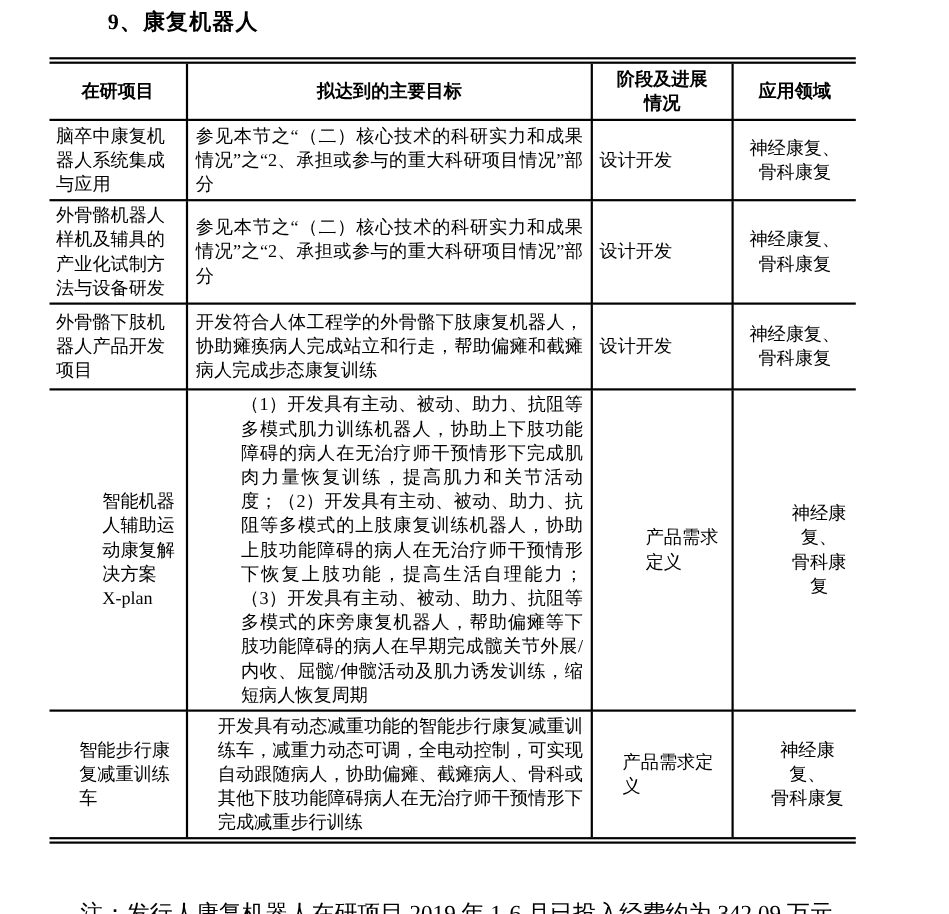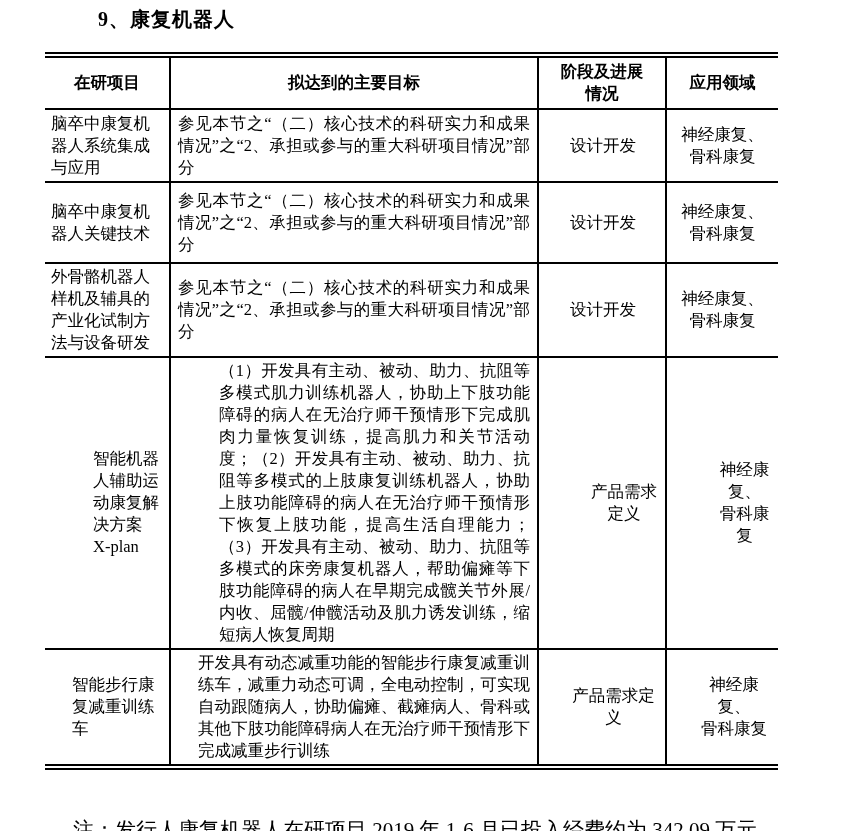--- a/index.html
+++ b/index.html
@@ -57,21 +57,21 @@
   }
   .c-project {
     text-align: left;
     padding: 2px 5px 2px 6px;
   }
   .c-goal {
     text-align: justify;
     padding: 2px 7px;
   }
   .c-stage {
-    text-align: center;
+    text-align: left;
     padding: 2px 4px 2px 6px;
   }
   .c-field {
     text-align: center;
     padding: 2px 4px;
   }
   .pre { white-space: pre-line; }
 
   tr.h-r0 td { height: 67px; }
   tr.h-r1 td { height: 75px; }
@@ -114,30 +114,30 @@
         </tr>
       </thead>
       <tbody>
         <tr class="h-r0">
           <td class="c-project">脑卒中康复机器人系统集成与应用</td>
           <td class="c-goal">参见本节之“（二）核心技术的科研实力和成果情况”之“2、承担或参与的重大科研项目情况”部分</td>
           <td class="c-stage">设计开发</td>
           <td class="c-field pre">神经康复、
 骨科康复</td>
         </tr>
-        <tr class="h-r1">
-          <td class="c-project">脑卒中康复机器人关键技术</td>
+        <tr class="h-r2">
+          <td class="c-project">外骨骼机器人样机及辅具的产业化试制方法与设备研发</td>
           <td class="c-goal">参见本节之“（二）核心技术的科研实力和成果情况”之“2、承担或参与的重大科研项目情况”部分</td>
           <td class="c-stage">设计开发</td>
           <td class="c-field pre">神经康复、
 骨科康复</td>
         </tr>
-        <tr class="h-r2">
-          <td class="c-project">外骨骼机器人样机及辅具的产业化试制方法与设备研发</td>
-          <td class="c-goal">参见本节之“（二）核心技术的科研实力和成果情况”之“2、承担或参与的重大科研项目情况”部分</td>
+        <tr class="h-r3">
+          <td class="c-project">外骨骼下肢机器人产品开发项目</td>
+          <td class="c-goal">开发符合人体工程学的外骨骼下肢康复机器人，协助瘫痪病人完成站立和行走，帮助偏瘫和截瘫病人完成步态康复训练</td>
           <td class="c-stage">设计开发</td>
           <td class="c-field pre">神经康复、
 骨科康复</td>
         </tr>
         <tr class="h-r4">
           <td class="c-project">智能机器人辅助运动康复解决方案 X-plan</td>
           <td class="c-goal">（1）开发具有主动、被动、助力、抗阻等多模式肌力训练机器人，协助上下肢功能障碍的病人在无治疗师干预情形下完成肌肉力量恢复训练，提高肌力和关节活动度；（2）开发具有主动、被动、助力、抗阻等多模式的上肢康复训练机器人，协助上肢功能障碍的病人在无治疗师干预情形下恢复上肢功能，提高生活自理能力；（3）开发具有主动、被动、助力、抗阻等多模式的床旁康复机器人，帮助偏瘫等下肢功能障碍的病人在早期完成髋关节外展/内收、屈髋/伸髋活动及肌力诱发训练，缩短病人恢复周期</td>
           <td class="c-stage">产品需求定义</td>
           <td class="c-field pre">神经康复、
 骨科康复</td>

